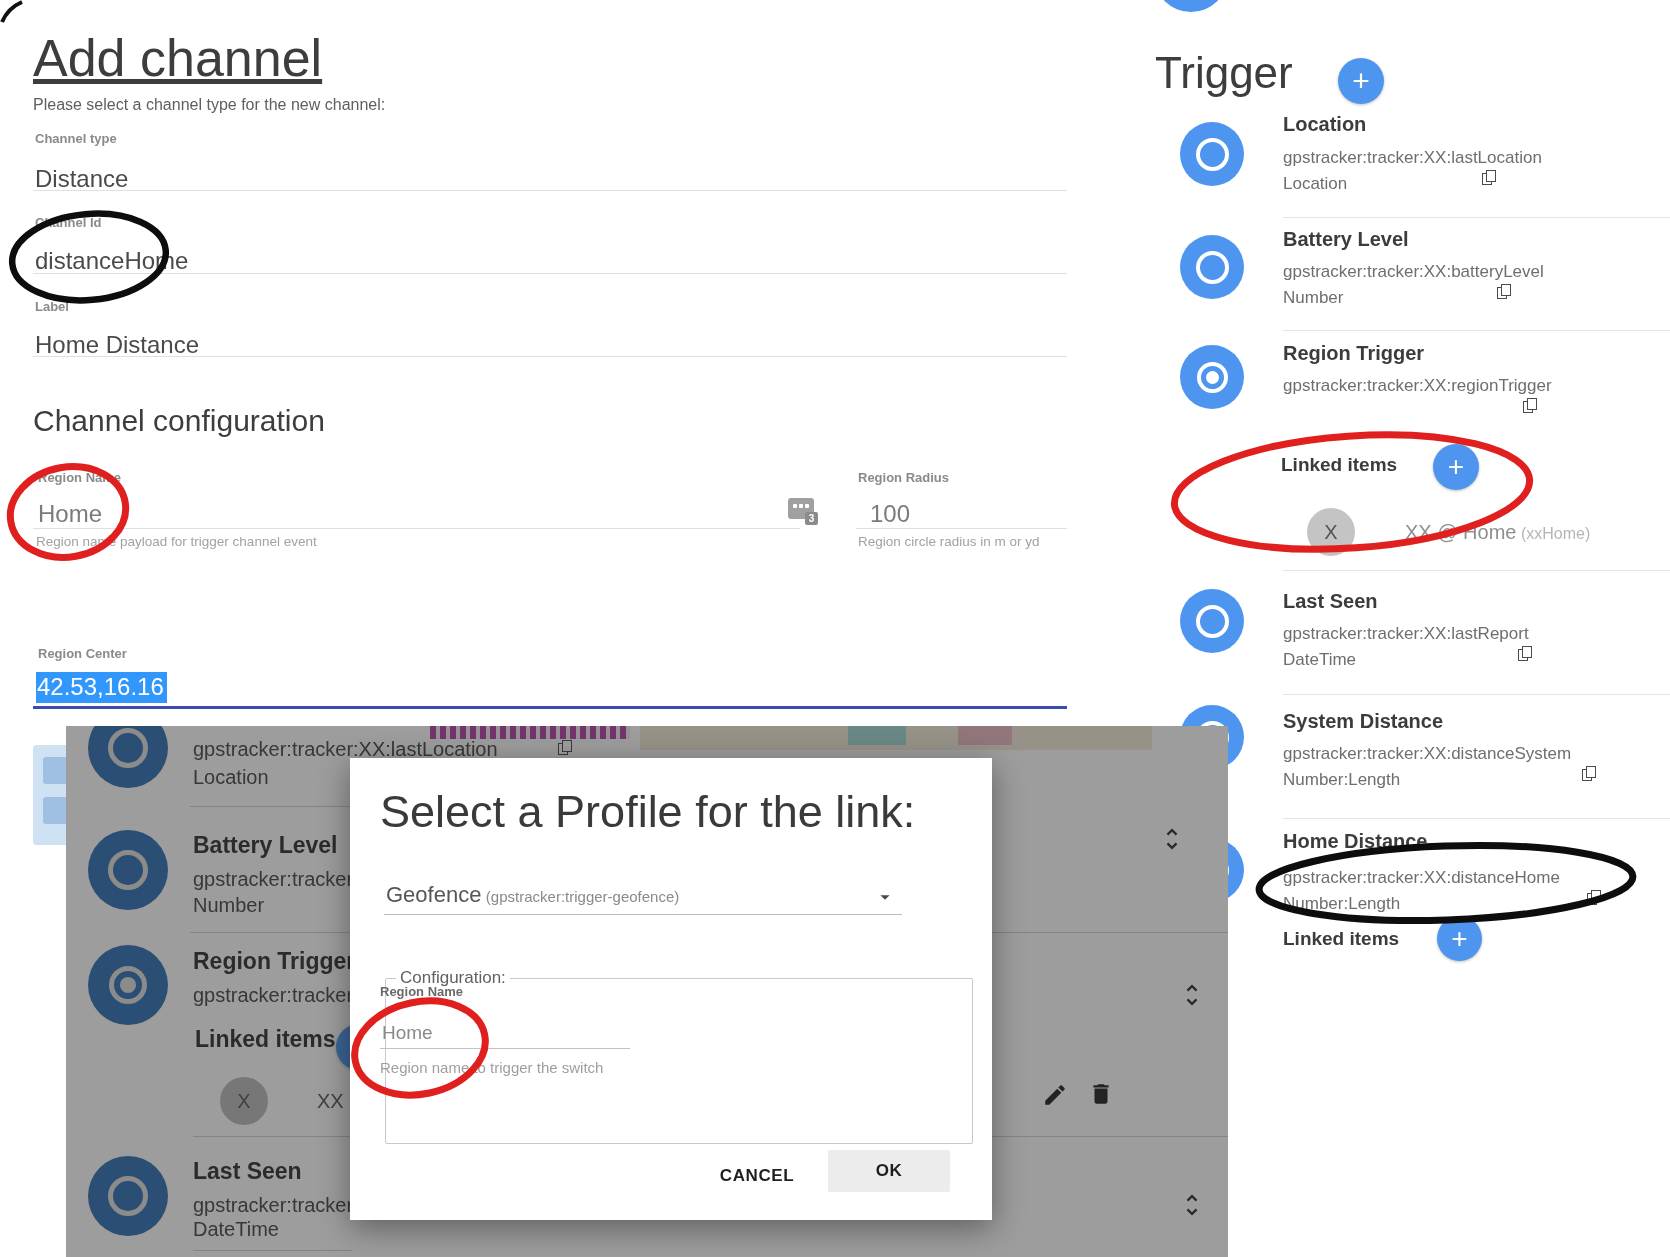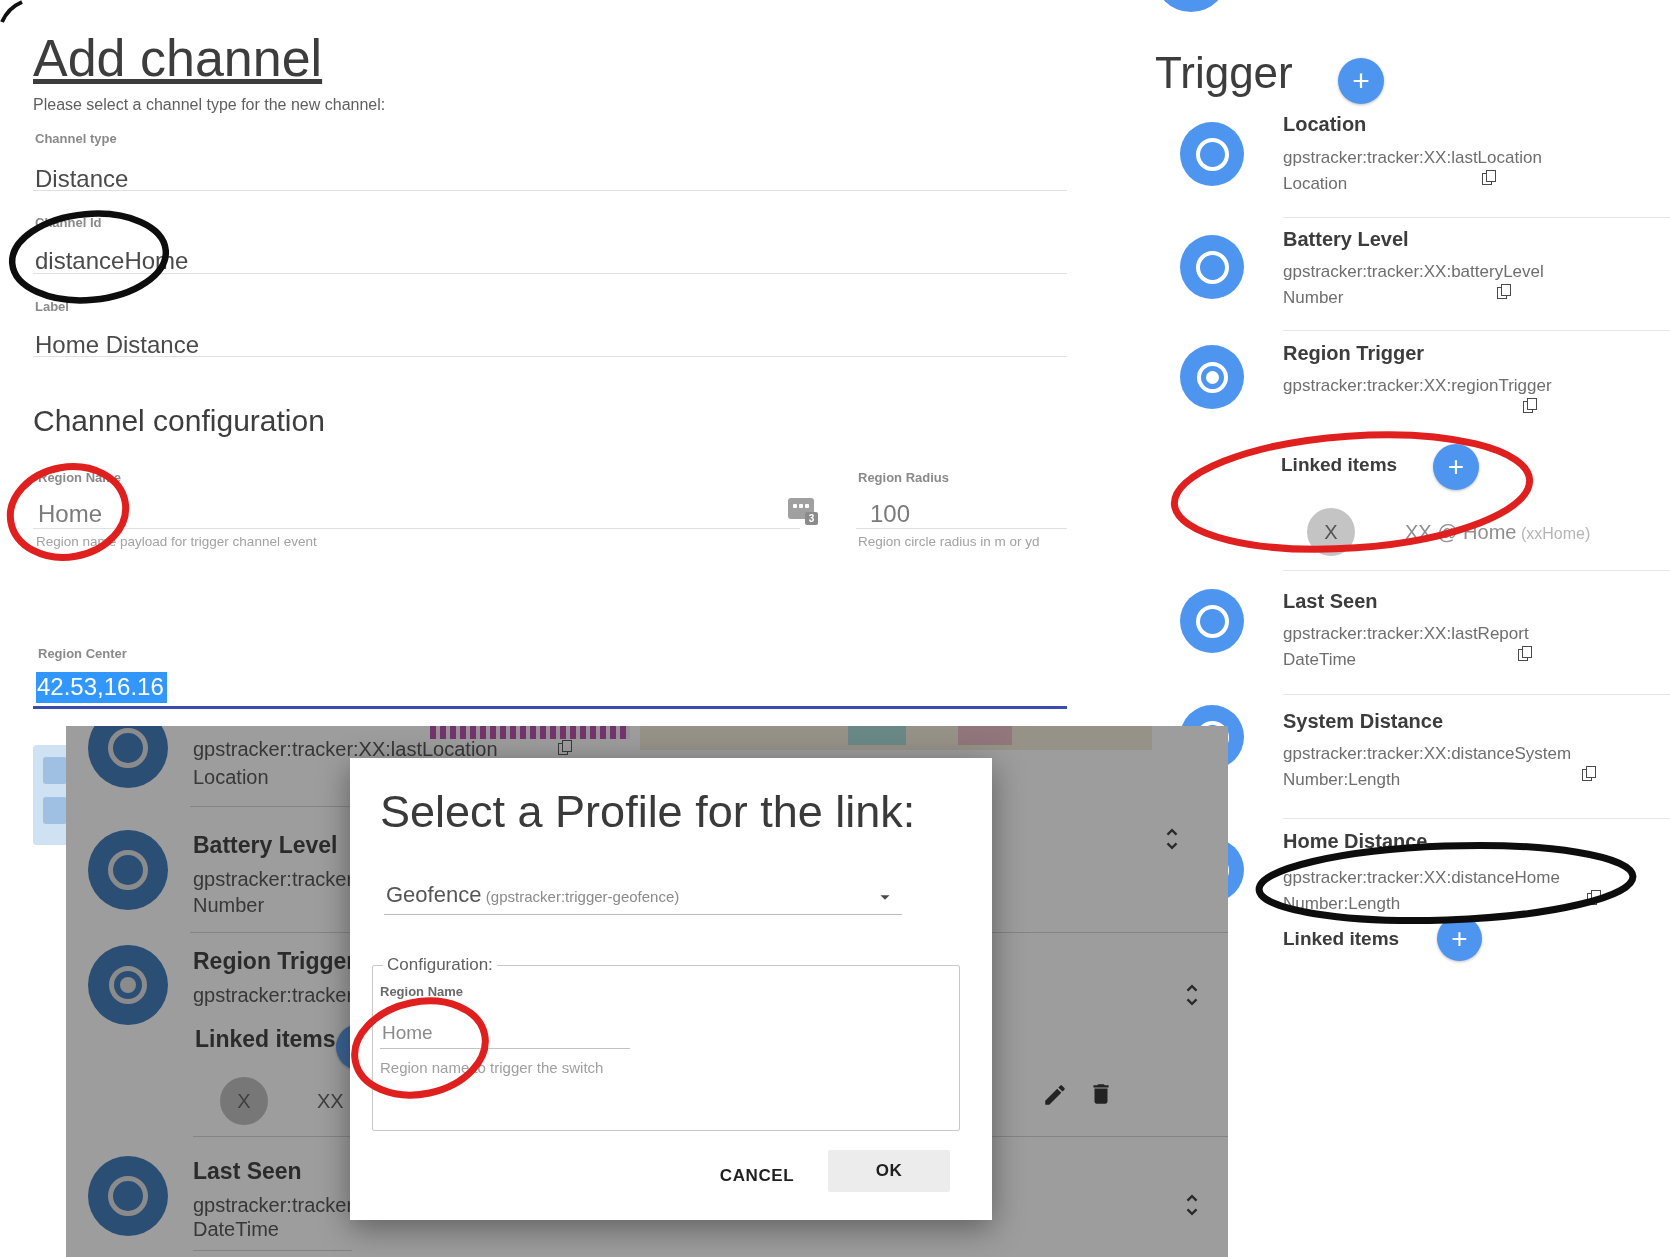--- a/index.html
+++ b/index.html
@@ -53,21 +53,21 @@
   .d-title{font-size:23px;font-weight:bold;color:#2f2f2f;}
   .d-sub{font-size:20px;color:#454545;}
   .d-div{height:1px;background:#cfcfcf;}
   
   .modal{position:absolute;left:350px;top:758px;width:642px;height:462px;background:#fff;
          box-shadow:0 8px 30px rgba(0,0,0,.4);}
   .m-title{font-size:45px;font-weight:300;color:#3a3a3a;}
   .m-profile{font-size:22px;color:#565656;}
   .m-profile-uid{font-size:15px;color:#8a8a8a;}
   .m-fieldset{position:absolute;left:18px;top:193px;width:586px;height:174px;
-              border:1px solid #c9c9c9;border-radius:2px;margin:4px;padding:0;}
+              border:1px solid #c9c9c9;border-radius:2px;margin:17px;padding:0;}
   .m-fieldset legend{font-size:17px;color:#616161;padding:0 4px;margin-left:10px;}
   .m-flabel{font-size:13px;font-weight:bold;color:#6a6a6a;}
   .m-fvalue{font-size:19px;color:#8a8a8a;}
   .m-hint{font-size:15px;color:#9f9f9f;}
   .m-btn{font-size:17px;font-weight:bold;color:#1f1f1f;letter-spacing:.6px;background:none;border:none;
          font-family:"Liberation Sans",sans-serif;cursor:pointer;}
   .m-btn.okbg{background:#ececec;border-radius:2px;}
   
   .frag{position:absolute;left:33px;top:745px;width:35px;height:100px;background:#cfe2f3;border-radius:4px 0 0 4px;}
   .frag .key{position:absolute;left:10px;width:24px;height:27px;background:#9fc0e2;border-radius:3px;}

